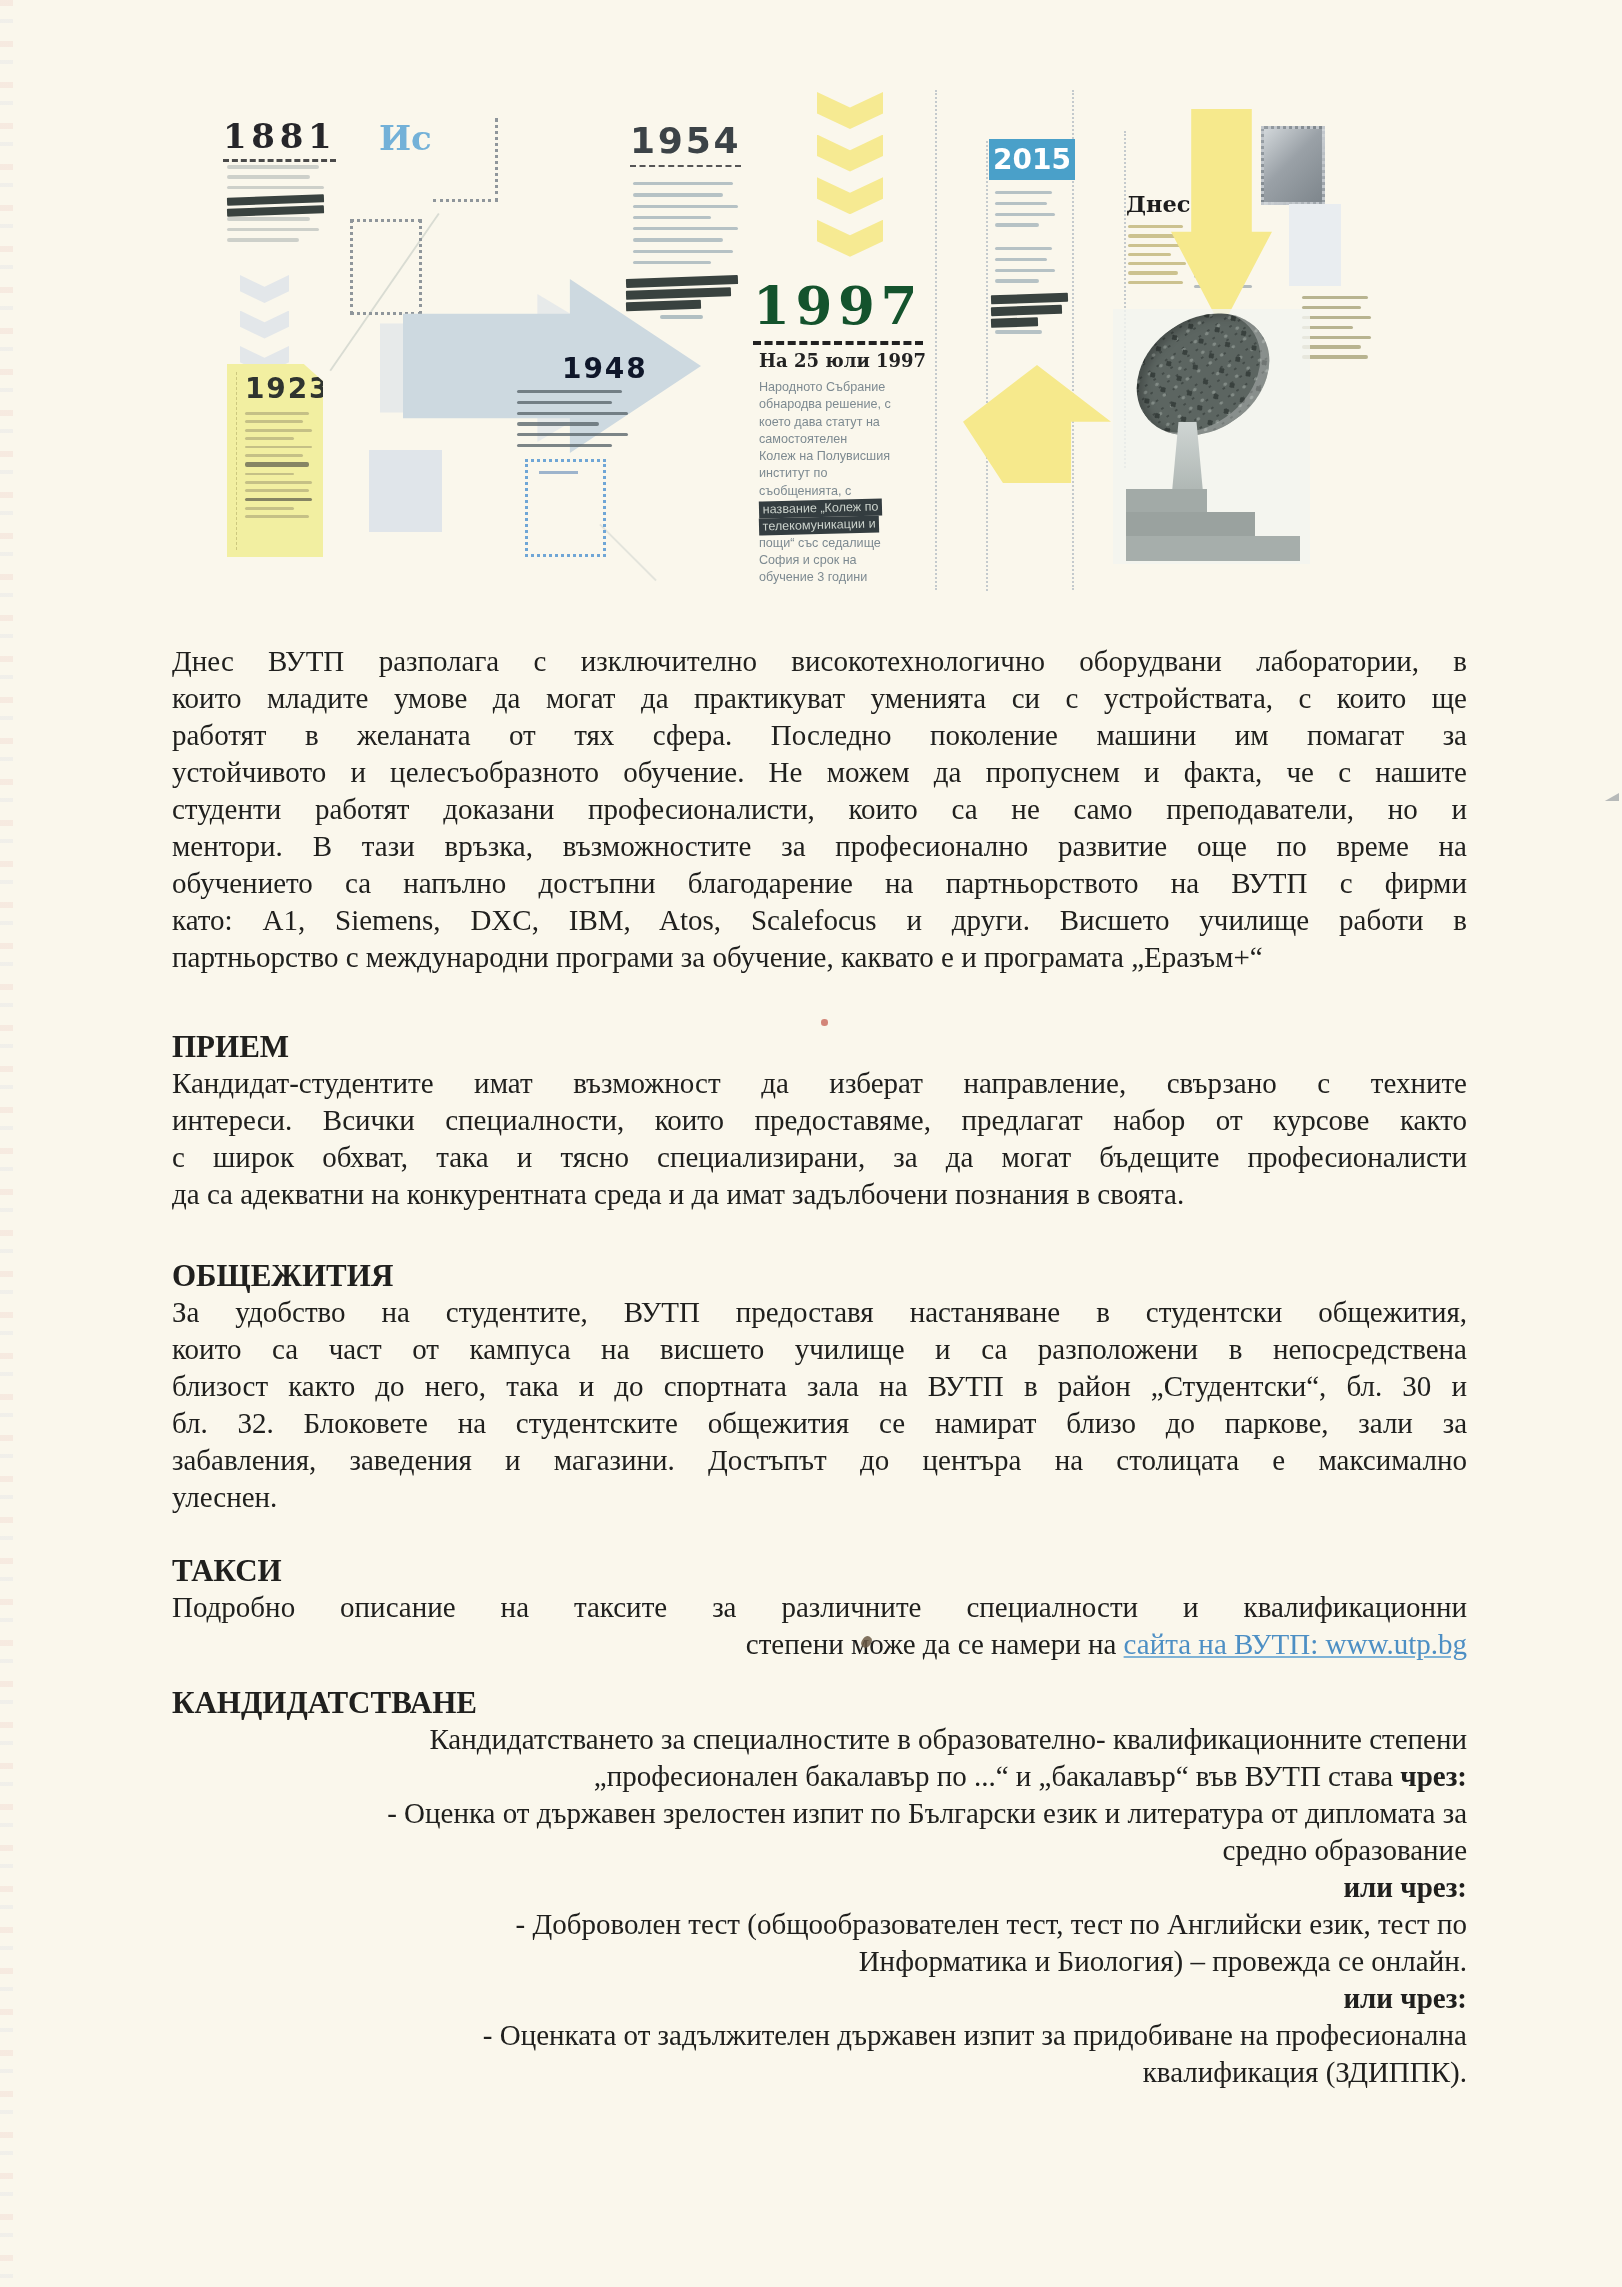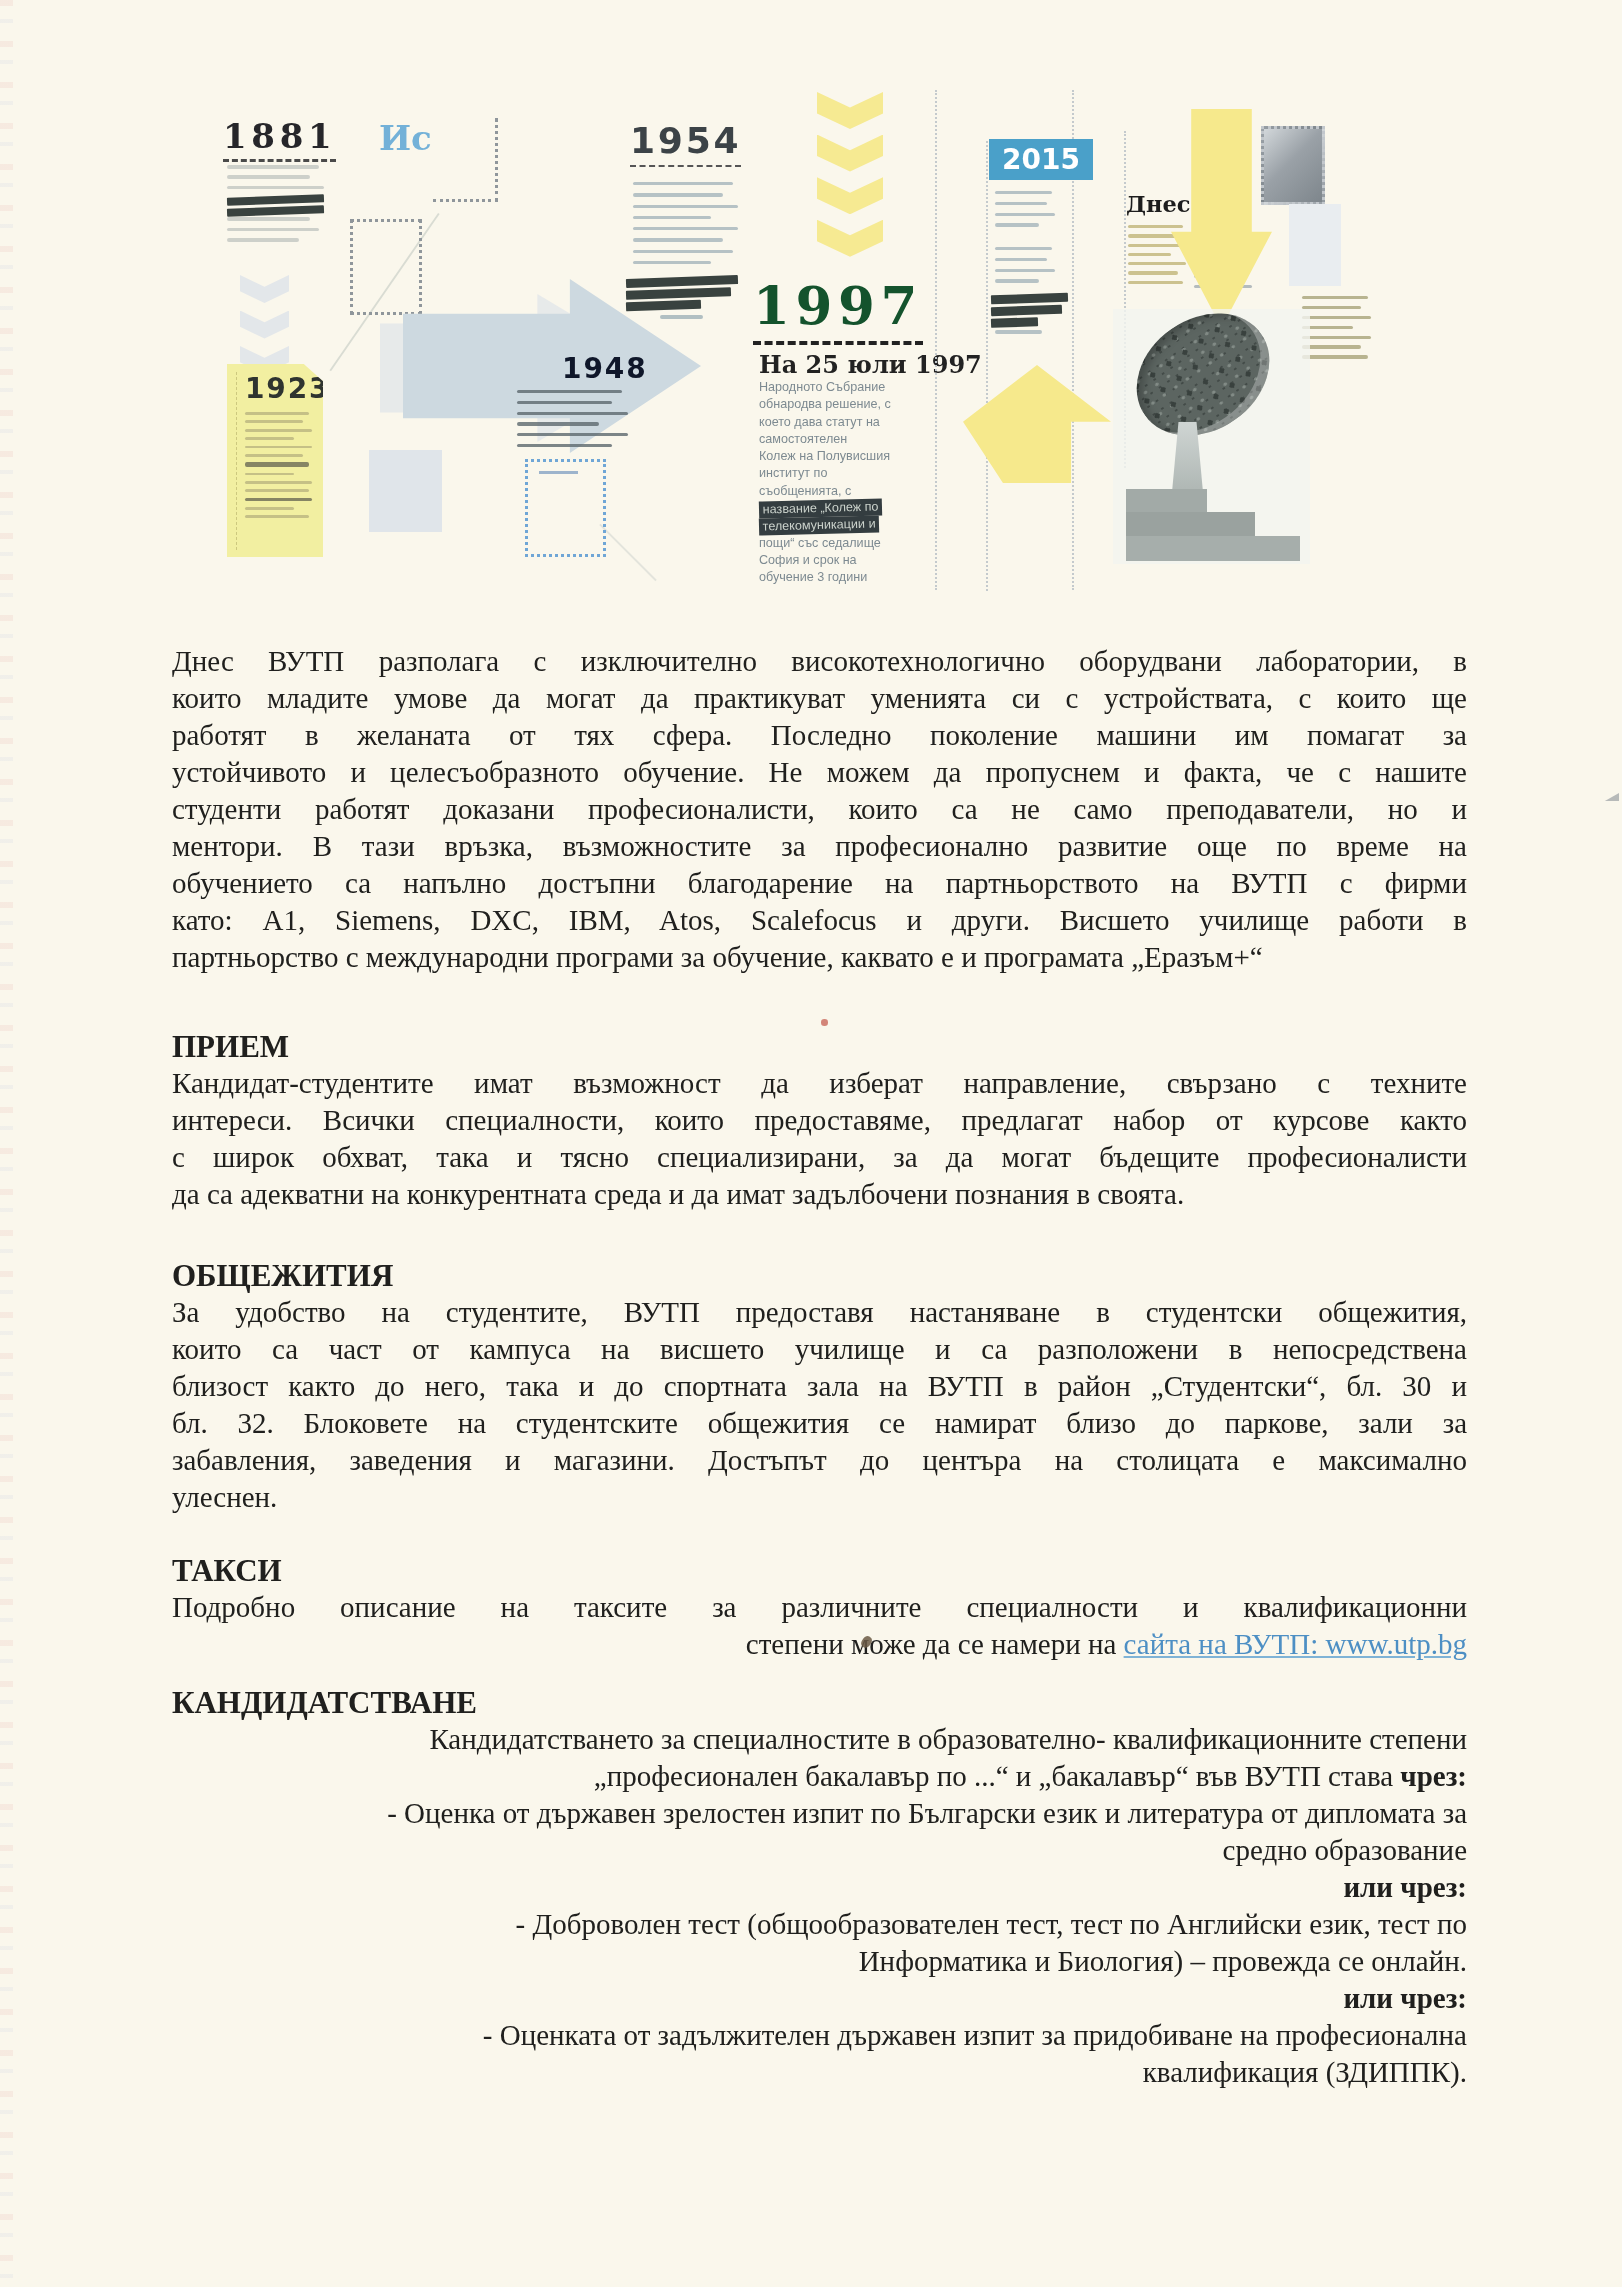--- a/index.html
+++ b/index.html
@@ -57,32 +57,32 @@
   .y1948{left:562px;top:352px;font-size:28px;color:#0f172a;letter-spacing:1.9px;}
   .t1948{left:517px;top:390px;width:111px;color:#5d686e;}
   .t1948 .sk{height:3.3px;margin-bottom:7.5px;}
   .dot-rect-blue{left:525px;top:459px;width:75px;height:92px;border:3.7px dotted #6fa6d6;}
   .dot-rect-blue i{position:absolute;left:11.2px;top:9.4px;width:39px;height:2.8px;background:#9db4cc;}
   
   .chev-yellow{left:817px;top:92px;width:66px;}
   .chev-yellow .chev{width:66px;height:37px;background:#f6ea92;margin-bottom:5.6px;}
   
   .y1997{left:753px;top:274px;font-size:53px;letter-spacing:5.6px;border-bottom:4.7px dashed #222;padding-bottom:4.7px;color:#14532d;}
-  .d1997{left:759px;top:350px;font-family:"DejaVu Serif",serif;font-weight:bold;font-size:24px;color:#222;}
+  .d1997{left:759px;top:350px;font-family:"DejaVu Serif",serif;font-weight:bold;font-size:18px;color:#222;}
   .col1997{left:759px;top:379px;width:141px;font-family:"Liberation Sans",sans-serif;
     font-size:12.6px;line-height:17.3px;color:#7d8a91;}
   .col1997 .ln{white-space:nowrap;}
   .col1997 .hl{display:inline-block;background:#343d40;color:#ccd3cc;padding:0 3.7px;transform:rotate(-1.5deg);}
   
   .dv1{left:935px;top:90px;height:500px;}
   .dv2{left:986px;top:141px;height:450px;}
   .dv3{left:1072px;top:90px;height:500px;}
   .dv4{left:1124px;top:131px;height:337px;}
   
-  .banner2015{left:989px;top:139px;width:104px;height:41px;background:#4aa0c9;color:#fff;
+  .banner2015{left:989px;top:139px;width:86px;height:41px;background:#4aa0c9;color:#fff;
     display:flex;align-items:center;justify-content:center;font-size:28px;}
   .colA2015{left:995px;top:191px;width:60px;color:#a5b4bc;}
   .colB2015{left:995px;top:247px;width:60px;color:#a5b4bc;}
   .colA2015 .sk,.colB2015 .sk{height:3.3px;margin-bottom:7.5px;}
   .bars2015{left:991px;top:294px;width:77px;}
   .bars2015 .bar:nth-child(2){width:71px;}
   .bars2015 .bar:nth-child(3){width:47px;}
   .t2015b{left:995px;top:330px;width:49px;color:#a5b4bc;}
   
   .today-label{left:1126px;top:191px;font-family:"DejaVu Serif",serif;font-weight:bold;font-size:22.5px;color:#1d1d1d;}

